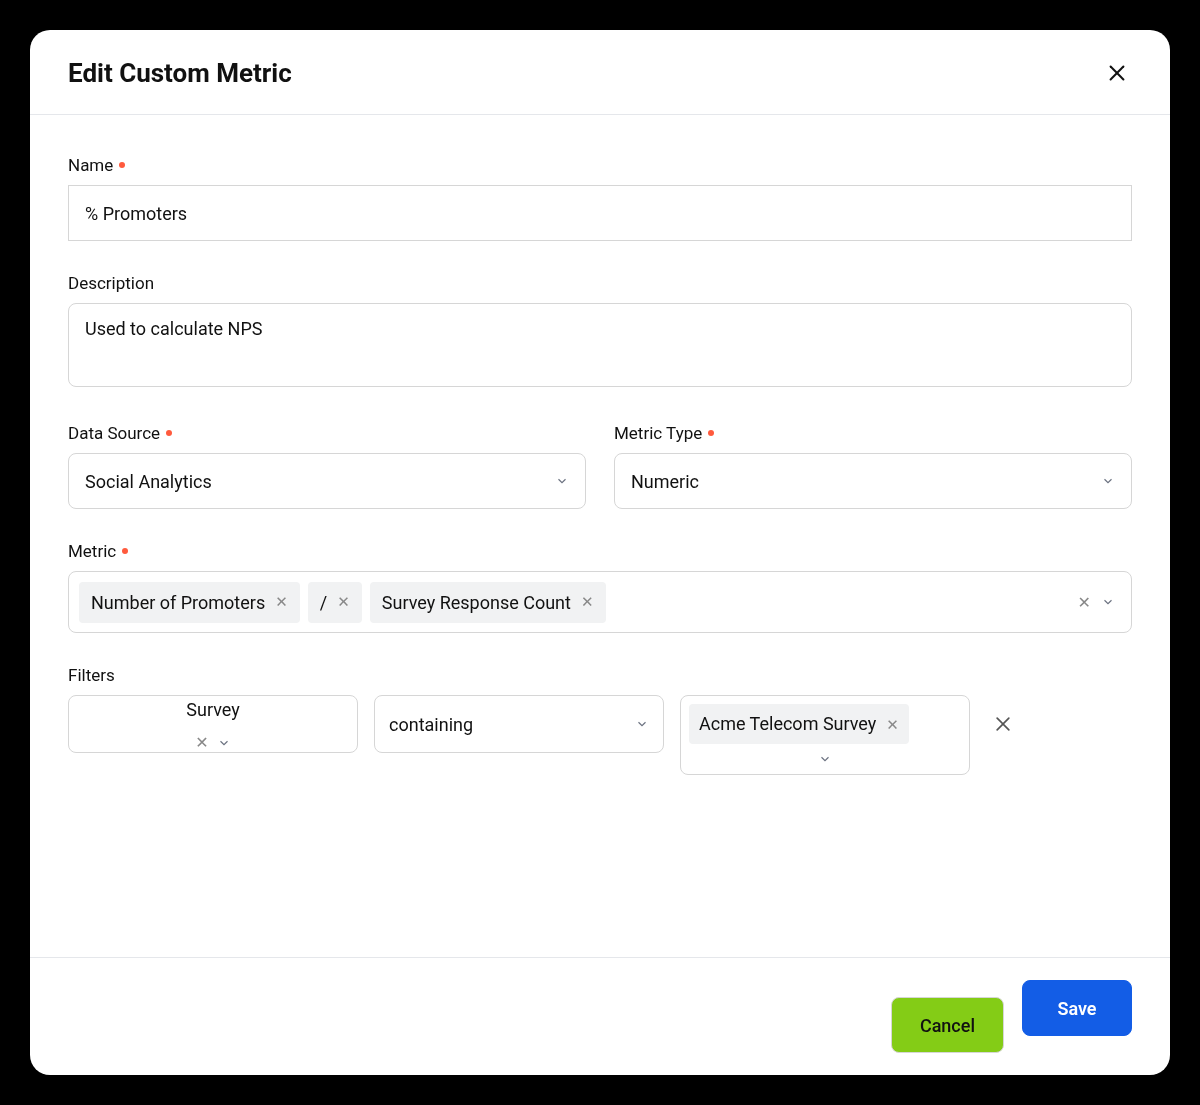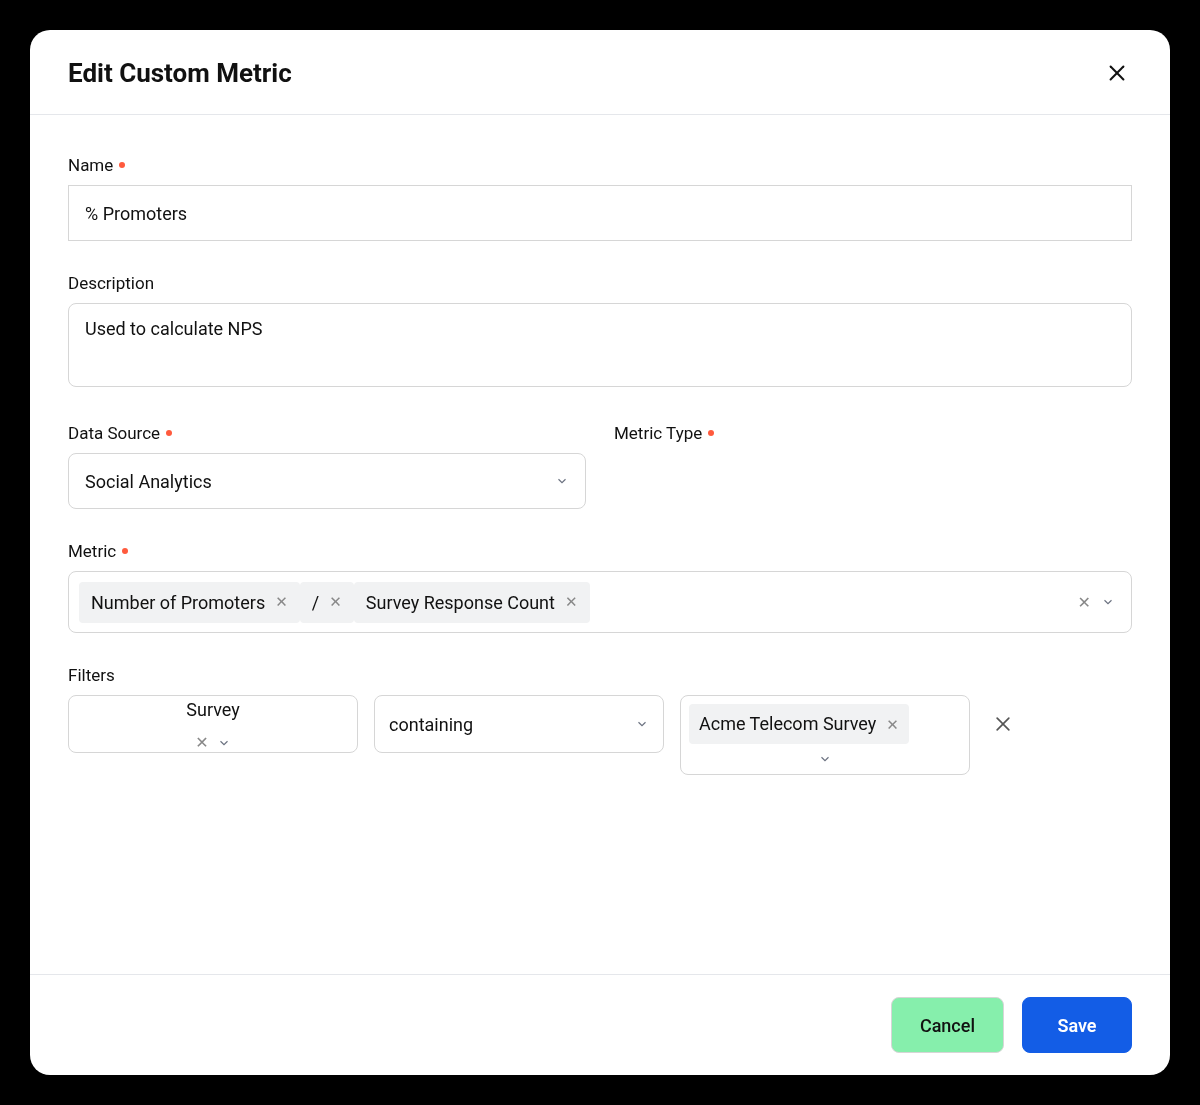--- a/index.html
+++ b/index.html
@@ -115,20 +115,21 @@
     }
     .chevron svg { stroke: #6b7280; }
     .metric-box {
       width: 100%;
       min-height: 62px;
       border: 1px solid #d6d6d6;
       border-radius: 8px;
       padding: 8px 10px;
       display: flex;
       align-items: center;
+      gap: 8px;
       cursor: text;
     }
     .token {
       background: #f1f2f3;
       border-radius: 4px;
       padding: 10px 12px;
       display: flex;
       align-items: center;
       gap: 10px;
       font-size: 18px;
@@ -232,23 +233,24 @@
       padding: 0 28px;
       font-size: 18px;
       font-weight: 500;
       cursor: pointer;
       display: flex;
       align-items: center;
       justify-content: center;
       min-width: 110px;
     }
     .btn-secondary {
-      background: #86efac;
-      border: 1px solid #d6d6d6;
-      color: #111;
+      background: #84cc16;
+      border: 1px solid #d6d6d6;
+      color: #111;
+      margin-top: 17px;
     }
     .btn-primary {
       background: #135de6;
       border: 1px solid #135de6;
       color: #fff;
       font-weight: 600;
     }
   </style>
 </head>
 <body>
@@ -294,20 +296,28 @@
             <svg width="14" height="14" viewBox="0 0 24 24" fill="none" stroke-width="2">
                 <polyline points="6 9 12 15 18 9"></polyline>
               </svg>
           </span>
         </div>
       </div>
       <div class="field">
         <div class="label">
           <span>Metric Type</span>
           <span class="req-dot"></span>
+        </div>
+        <div class="select">
+          <span>Numeric</span>
+          <span class="chevron">
+            <svg width="14" height="14" viewBox="0 0 24 24" fill="none" stroke-width="2">
+                <polyline points="6 9 12 15 18 9"></polyline>
+              </svg>
+          </span>
         </div>
       </div>
     </div>
 
     <div class="field">
       <div class="label">
         <span>Metric</span>
         <span class="req-dot"></span>
       </div>
       <div class="metric-box">

